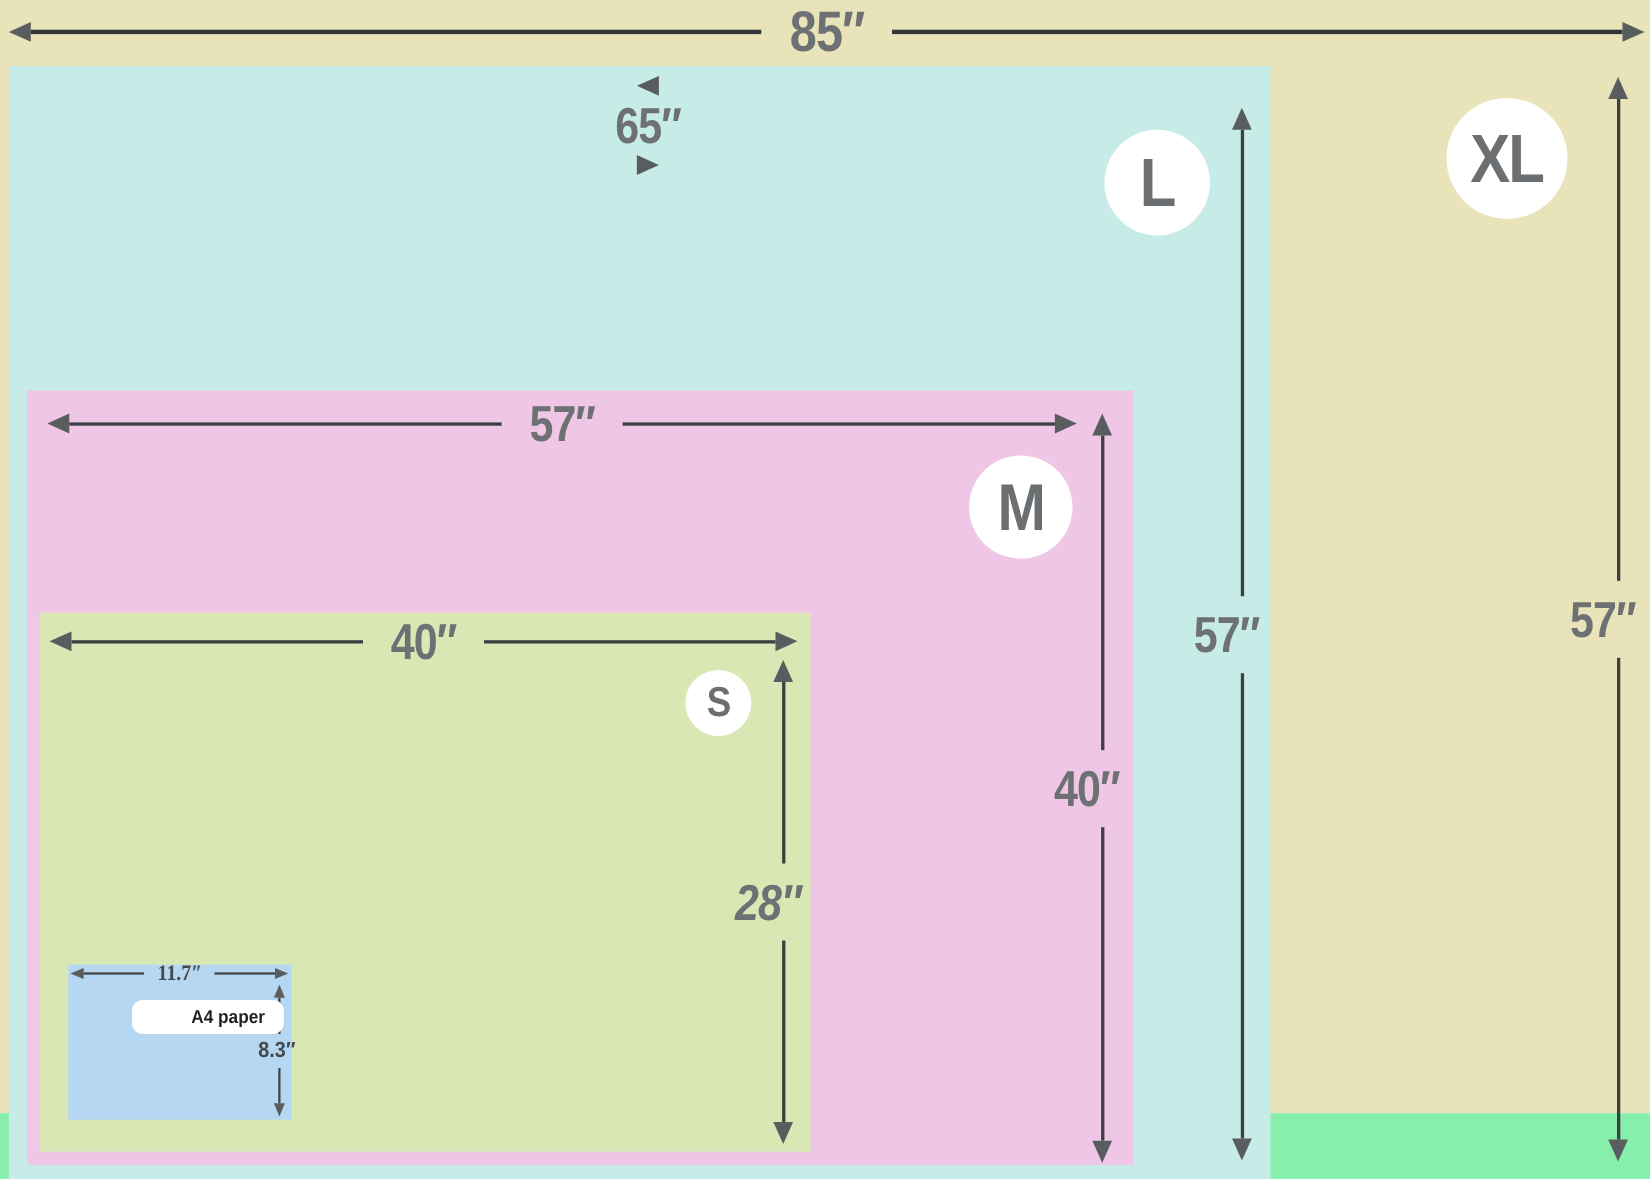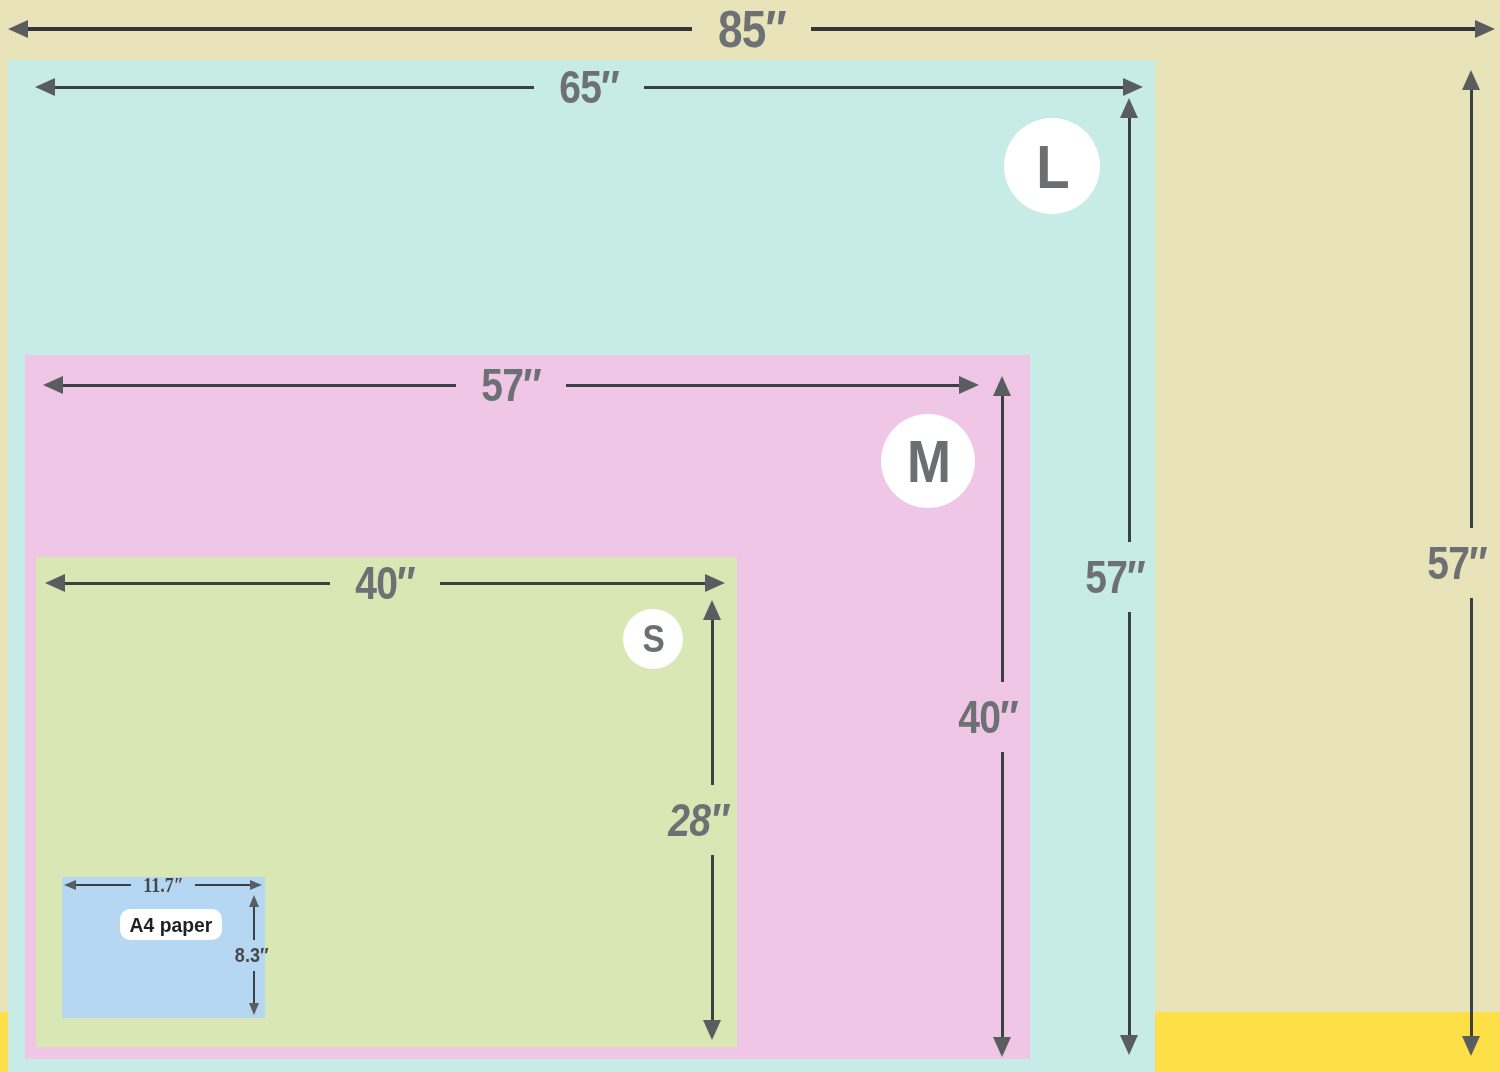--- a/index.html
+++ b/index.html
@@ -1,17 +1,17 @@
 <!DOCTYPE html>
 <html><head>
 <meta charset="utf-8">
 <style>
   html,body{margin:0;padding:0;background:#ffffff;}
   .canvas{
-    position:relative;width:1500px;height:1072px;background:#fde047;overflow:hidden;
+    position:relative;width:1500px;height:1072px;background:#86efac;overflow:hidden;
     font-family:"Liberation Sans","DejaVu Sans",sans-serif;font-weight:bold;text-align:right;
   }
   .rect{position:absolute;}
   
   .rect-xl{left:0;top:60;width:1500px;height:1012px;}
   .rect-l {left:8px;top:60px;width:1147px;height:1012px;}
   .rect-m {left:25px;top:355px;width:1005px;height:704px;}
   .rect-s {left:36px;top:557px;width:701px;height:490px;}
   .rect-a4{left:62px;top:877px;width:203px;height:141px;}
   
@@ -40,34 +40,34 @@
   .sm .ah-down {border-left-width:5px;border-right-width:5px;border-top-width:12px;}
   .dim{color:#6e7174;white-space:nowrap;letter-spacing:-1px;}
   .arrow-h .dim{padding:0 20px;transform:scaleX(.85);}
   .arrow-v .dim{padding:8px 0;transform:translateX(-14px) scaleX(.85);}
   .fs-xl{font-size:52px;}
   .fs-lg{font-size:46px;}
   .sm .dim{color:#46494b;font-size:20px;letter-spacing:0;}
   .sm.arrow-h .dim{padding:0 10px;transform:scaleX(.9);}
   .sm.arrow-v .dim{padding:4px 0;transform:translateX(-2px) scaleX(.9);}
   .a85 {left:8px;   top:11px; width:1487px;height:36px;}
-  .a65 {left:35px;  top:69px; width:1108px;height:36px;}
+  .a65 {left:35px;  top:69px; width:1108px;height:36px;flex-direction:column;}
   .a57m{left:43px;  top:367px;width:936px; height:36px;}
   .a40s{left:45px;  top:565px;width:680px; height:36px;}
   .a57l {left:1111px;top:98px; width:36px;height:957px;}
   .a57xl{left:1453px;top:70px; width:36px;height:986px;}
   .a40m {left:984px; top:376px;width:36px;height:681px;}
   .a28s {left:694px; top:600px;width:36px;height:440px;font-style:italic;}
   .a117{left:64px; top:875px;width:198px;height:20px;font-family:Liberation Serif, serif;}
   .a83 {left:241px;top:895px;width:26px; height:120px;}
   
   .a4-pill{
     position:absolute;left:120px;top:909px;width:102px;height:31px;
     background:#ffffff;border-radius:10px;display:flex;align-items:center;justify-content:center;
-    color:#1f2021;font-size:21px;
+    color:#1f2021;font-size:17px;padding-left:36px;
   }
   .a4-pill span{transform:scaleX(.92);}
 </style>
 </head>
 <body>
 
 <div class="canvas">
 
   <div class="rect rect-xl" style="background: rgb(232, 227, 184);"></div>
   <div class="rect rect-l" style="background: rgb(199, 235, 230);"></div>
@@ -148,20 +148,23 @@
   </div>
 
   <div class="arrow-v sm a83">
     <div class="ah ah-up"></div>
     <div class="line-v"></div>
     <span class="dim">8.3″</span>
     <div class="line-v"></div>
     <div class="ah ah-down"></div>
   </div>
 
+  <div class="badge badge-xl">
+    <span>XL</span>
+  </div>
   <div class="badge badge-l">
     <span>L</span>
   </div>
   <div class="badge badge-m">
     <span>M</span>
   </div>
   <div class="badge badge-s">
     <span>S</span>
   </div>
 

